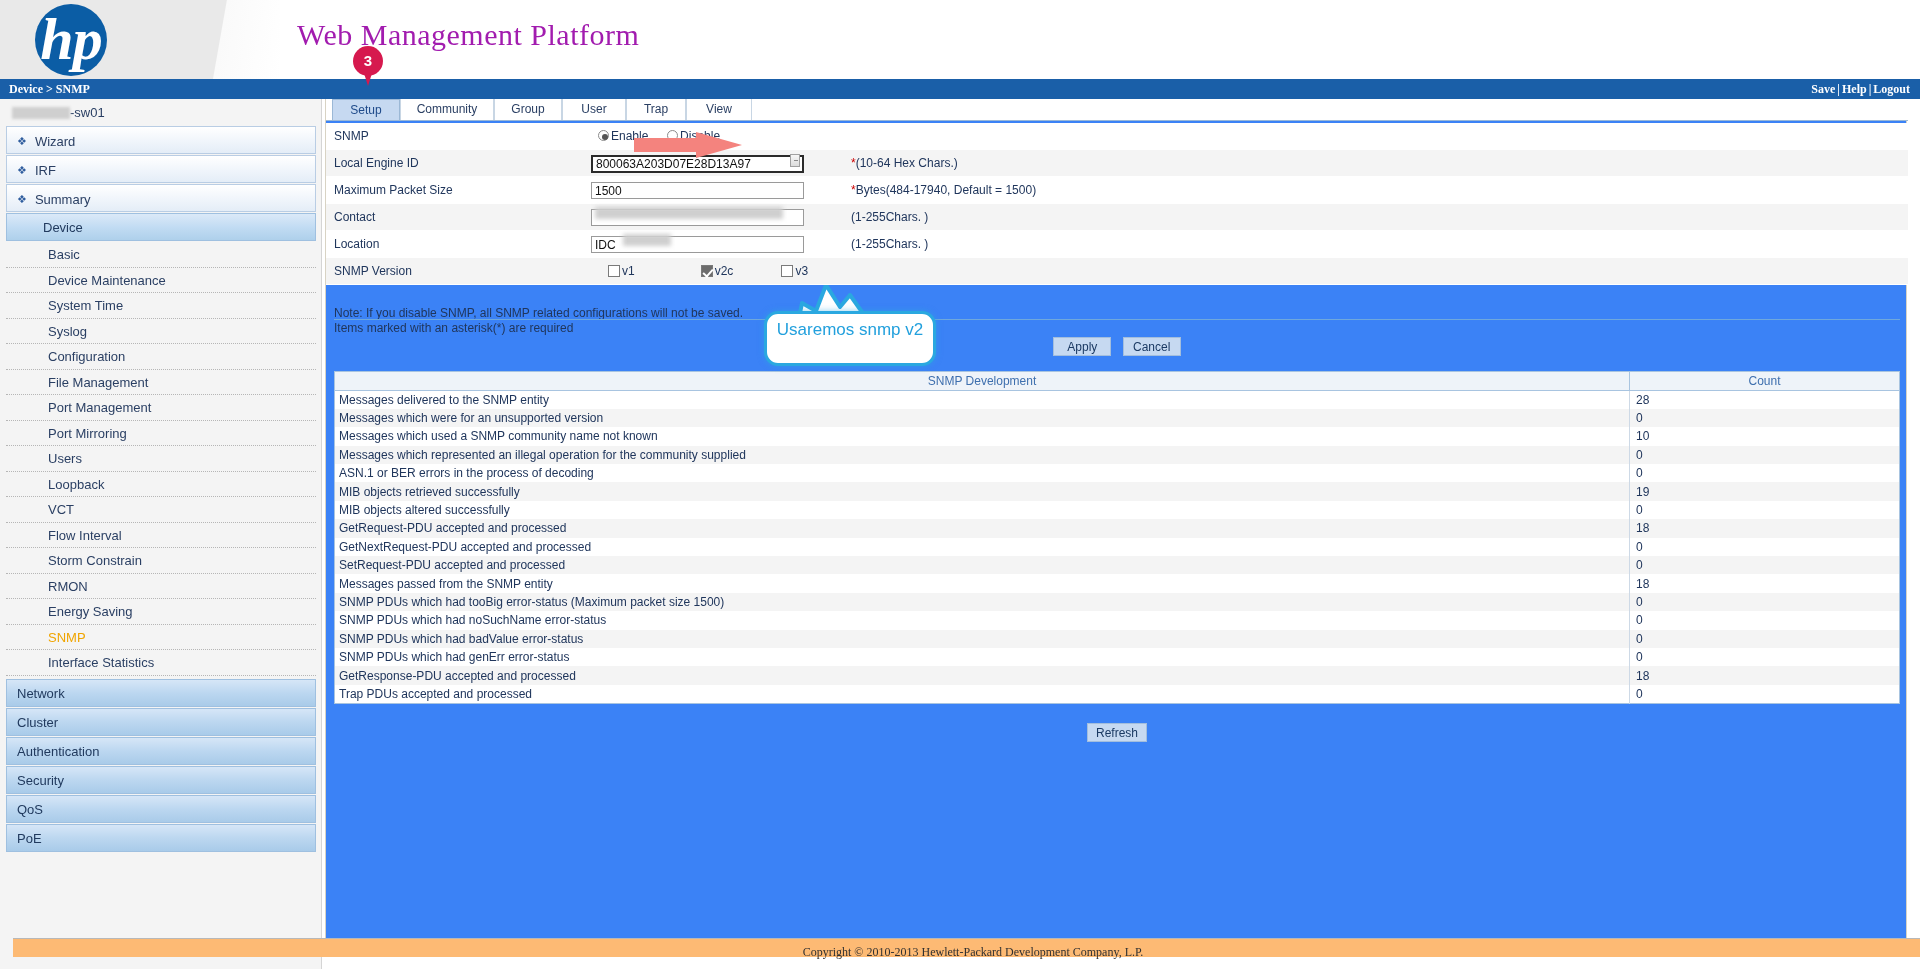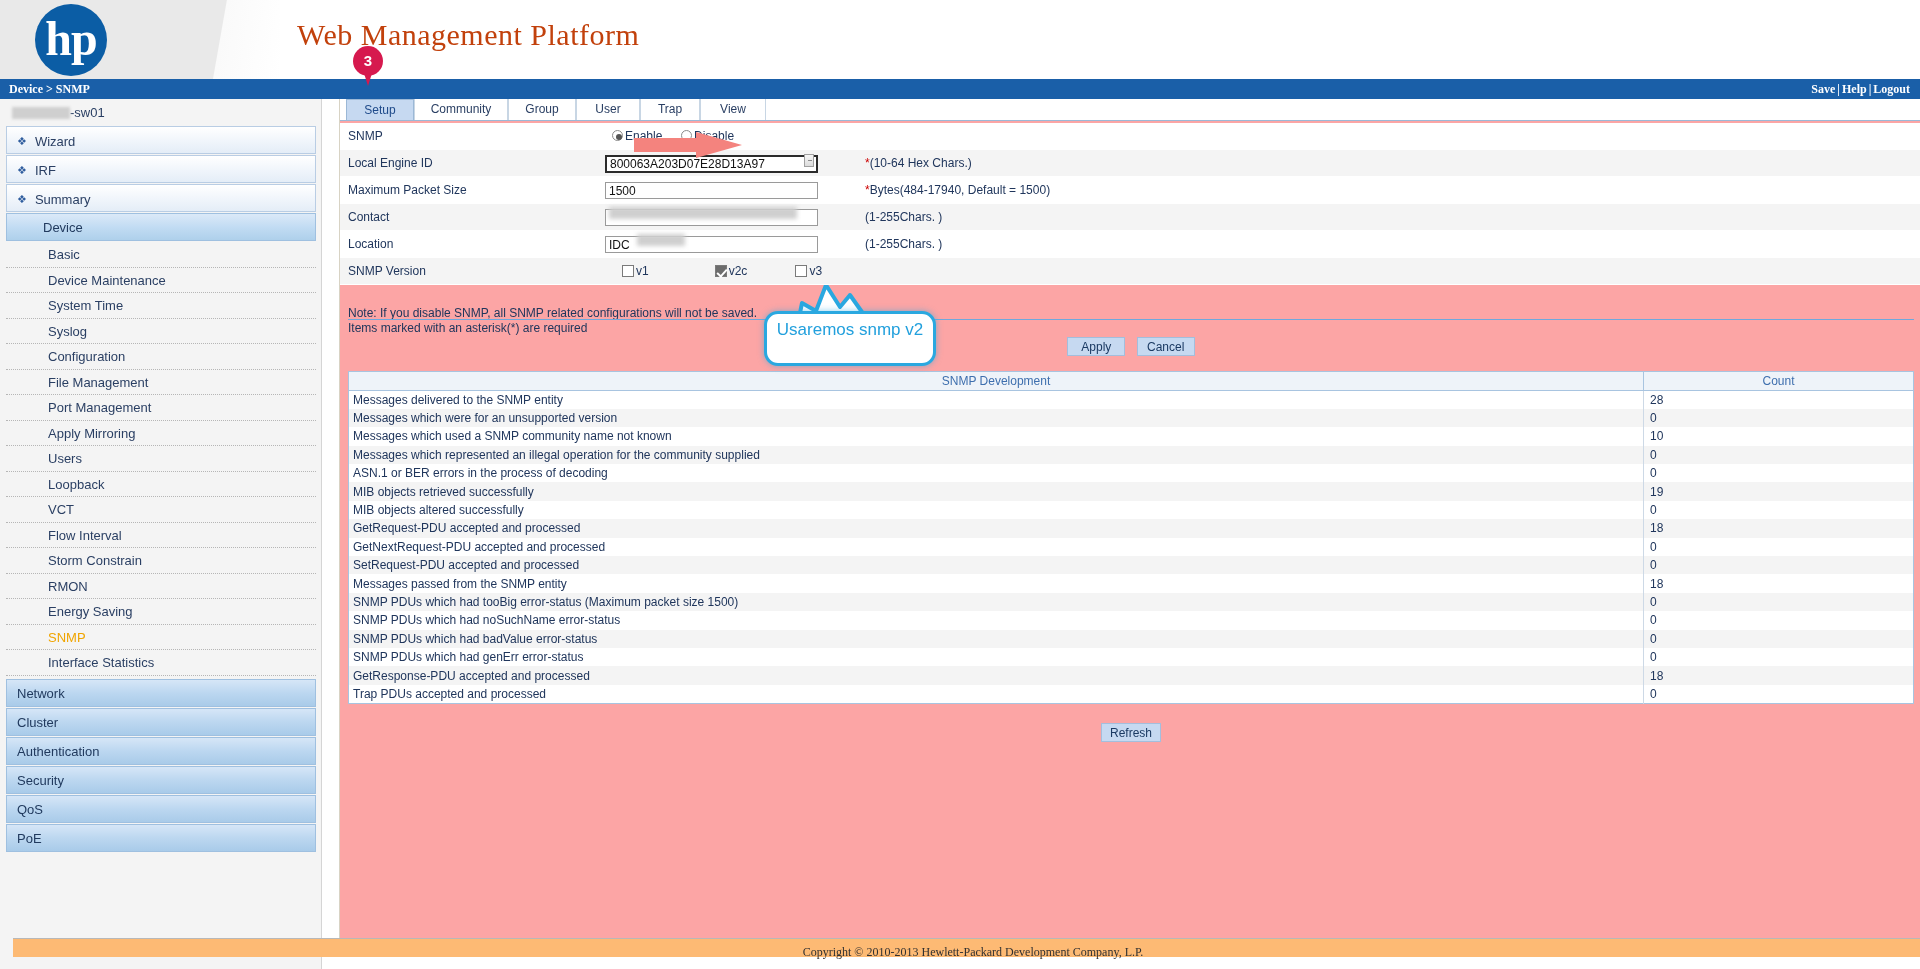--- a/index.html
+++ b/index.html
@@ -32,32 +32,33 @@
   }
   .hp-logo {
     position: absolute; left: 35px; top: 4px;
     width: 72px; height: 72px;
     border-radius: 50%;
     background: #0b5da5;
     display: flex; align-items: center; justify-content: center;
   }
   .hp-logo-text {
     font-family: "Liberation Serif", serif;
+    font-style: italic;
     font-weight: bold;
-    font-size: 48px;
+    font-size: 60px;
     color: #ffffff;
     letter-spacing: -1px;
     line-height: 1;
     margin-top: -3px;
   }
   .platform-title {
     position: absolute; left: 297px; top: 18px;
     font-family: "Liberation Serif", serif;
     font-size: 30px;
-    color: #c2410c;
+    color: #a21caf;
     letter-spacing: 0.5px;
   }
 
   
   .breadcrumb-bar {
     position: absolute; left: 0; top: 79px;
     width: 1920px; height: 20px;
     background: #1a5fa8;
   }
   .breadcrumb {
@@ -144,25 +145,25 @@
   .nav-sub.selected { color: #f0a500; }
   .nav-bottom { margin-top: 3px; }
 
   
   .main {
     position: absolute; left: 323px; top: 99px;
     width: 1597px; height: 870px;
     background: #ffffff;
   }
   .content-panel {
-    position: absolute; left: 16px; top: 0px;
+    position: absolute; left: 2px; top: 0px;
     width: 1582px; height: 845px;
     border-left: 1px solid #d8d3c4;
     border-right: 1px solid #d8d3c4;
-    background: #fca5a5;
+    background: #3b82f6;
     text-decoration: underline;
   }
 
   
   .tabs {
     position: absolute; left: 0px; top: 0px;
     width: 1582px; height: 22px;
     border-bottom: 1px solid #9bb8d6;
     background: #ffffff;
   }
@@ -449,21 +450,21 @@
       <div class="nav-toplevel"><span class="diamond">❖</span><span>IRF</span></div>
       <div class="nav-toplevel"><span class="diamond">❖</span><span>Summary</span></div>
       <div class="nav-section active"><span>Device</span></div>
       <div class="nav-sub"><span>Basic</span></div>
       <div class="nav-sub"><span>Device Maintenance</span></div>
       <div class="nav-sub"><span>System Time</span></div>
       <div class="nav-sub"><span>Syslog</span></div>
       <div class="nav-sub"><span>Configuration</span></div>
       <div class="nav-sub"><span>File Management</span></div>
       <div class="nav-sub"><span>Port Management</span></div>
-      <div class="nav-sub"><span>Apply Mirroring</span></div>
+      <div class="nav-sub"><span>Port Mirroring</span></div>
       <div class="nav-sub"><span>Users</span></div>
       <div class="nav-sub"><span>Loopback</span></div>
       <div class="nav-sub"><span>VCT</span></div>
       <div class="nav-sub"><span>Flow Interval</span></div>
       <div class="nav-sub"><span>Storm Constrain</span></div>
       <div class="nav-sub"><span>RMON</span></div>
       <div class="nav-sub"><span>Energy Saving</span></div>
       <div class="nav-sub selected"><span>SNMP</span></div>
       <div class="nav-sub"><span>Interface Statistics</span></div>
       <div class="nav-bottom">

